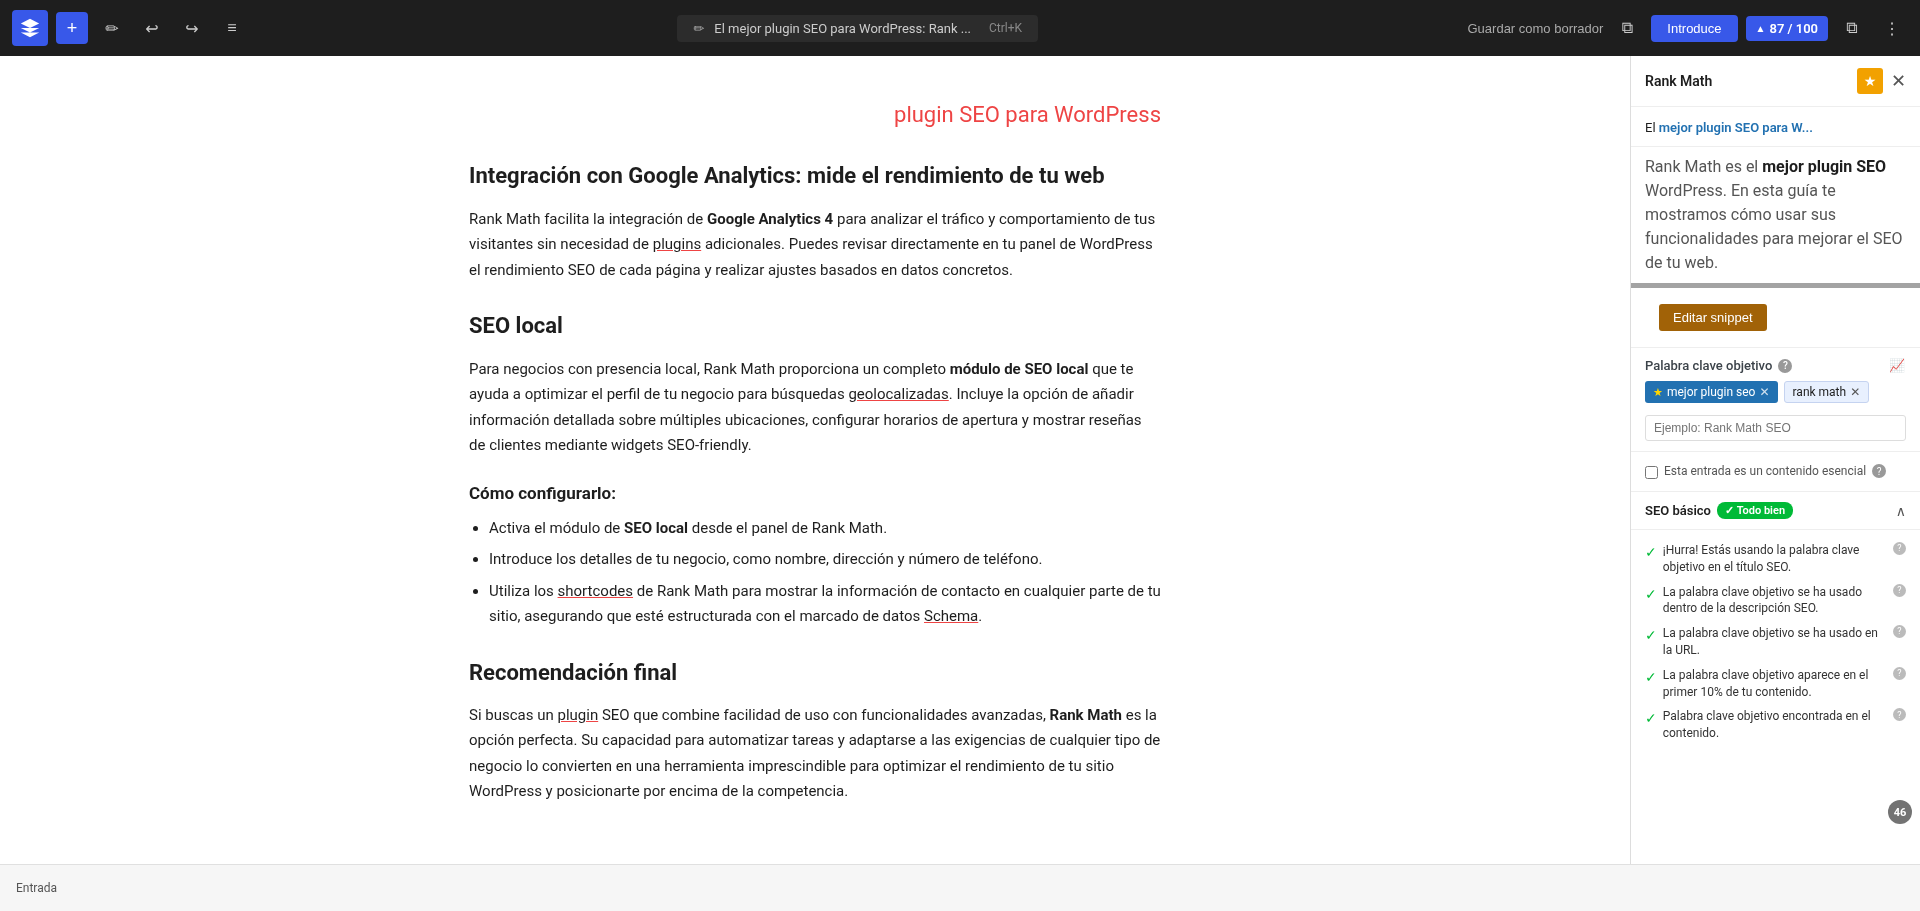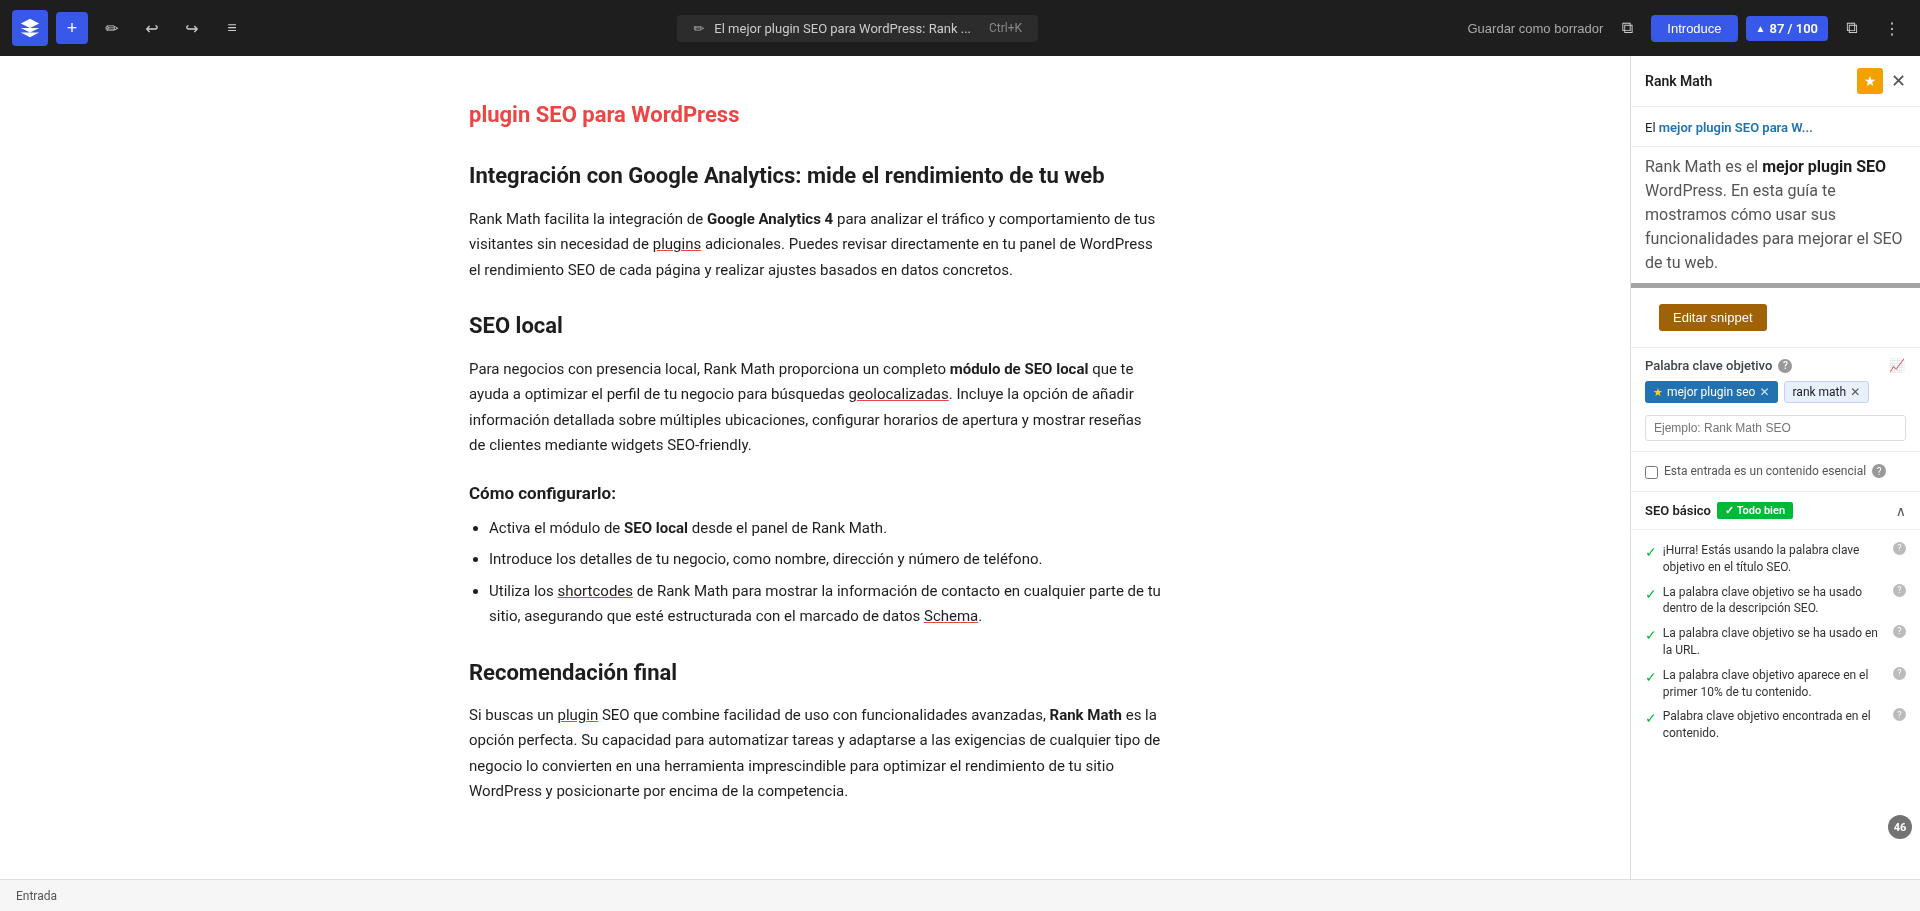--- a/index.html
+++ b/index.html
@@ -68,21 +68,21 @@
       width: 100%;
     }
     .editor-content { font-size: 15px; line-height: 1.7; color: #1e1e1e; }
     .editor-content h2 { font-size: 22px; font-weight: 700; margin: 24px 0 12px; color: #1e1e1e; }
     .editor-content h3 { font-size: 17px; font-weight: 700; margin: 20px 0 8px; color: #1e1e1e; }
     .editor-content p { margin-bottom: 14px; }
     .editor-content strong { font-weight: 700; }
     .editor-content a { color: inherit; text-decoration: underline; text-decoration-color: #e44; }
     .editor-content ul { margin: 0 0 14px 20px; }
     .editor-content ul li { margin-bottom: 6px; }
-    .top-fade { text-align: left; color: #e44; font-size: 22px; font-weight: 700; margin-bottom: 20px; }
+    .top-fade { text-align: right; color: #e44; font-size: 22px; font-weight: 400; margin-bottom: 20px; }
 
     
     .content-area::-webkit-scrollbar { width: 8px; }
     .content-area::-webkit-scrollbar-track { background: #f1f1f1; }
     .content-area::-webkit-scrollbar-thumb { background: #ccc; border-radius: 4px; }
 
     
     .sidebar {
       width: 290px; border-left: 1px solid #ddd; background: #fff;
       overflow-y: auto; flex-shrink: 0; position: relative;
@@ -144,32 +144,32 @@
     .checkbox-row { display: flex; align-items: flex-start; gap: 6px; font-size: 12px; color: #555; padding: 6px 0; }
     .checkbox-row input[type=checkbox] { margin-top: 2px; }
     .checkbox-row .help-icon { width: 14px; height: 14px; background: #999; border-radius: 50%; color: white; font-size: 10px; display: inline-flex; align-items: center; justify-content: center; cursor: pointer; flex-shrink: 0; }
 
     
     .seo-section-header {
       display: flex; align-items: center; justify-content: space-between;
       padding: 10px 14px; cursor: pointer; border-bottom: 1px solid #eee;
     }
     .seo-section-title { font-size: 13px; font-weight: 600; color: #1e1e1e; display: flex; align-items: center; gap: 6px; }
-    .todo-bien-badge { background: #00ba37; color: white; border-radius: 2px; padding: 2px 8px; font-size: 11px; font-weight: 600; }
+    .todo-bien-badge { background: #00ba37; color: white; border-radius: 8px; padding: 2px 8px; font-size: 11px; font-weight: 600; }
     .chevron-up { color: #555; font-size: 14px; }
 
     
     .seo-checks { padding: 8px 14px; }
     .seo-check { display: flex; align-items: flex-start; gap: 6px; font-size: 12px; color: #333; padding: 4px 0; line-height: 1.4; }
     .seo-check .check-icon { color: #00ba37; font-size: 14px; flex-shrink: 0; margin-top: 1px; }
     .seo-check .help-icon-small { width: 13px; height: 13px; background: #bbb; border-radius: 50%; color: white; font-size: 9px; display: inline-flex; align-items: center; justify-content: center; cursor: pointer; flex-shrink: 0; }
 
     
     .bottom-bar {
-      height: 32px; background: #f6f6f6; border-top: 1px solid #e0e0e0;
+      height: 47px; background: #f6f6f6; border-top: 1px solid #e0e0e0;
       display: flex; align-items: center; padding: 0 16px;
       font-size: 12px; color: #555; flex-shrink: 0;
     }
 
     
     .scroll-badge {
       position: absolute; bottom: 40px; right: 8px;
       background: #737373; color: white; border-radius: 50%;
       width: 24px; height: 24px; display: flex; align-items: center;
       justify-content: center; font-size: 11px; font-weight: 700;

